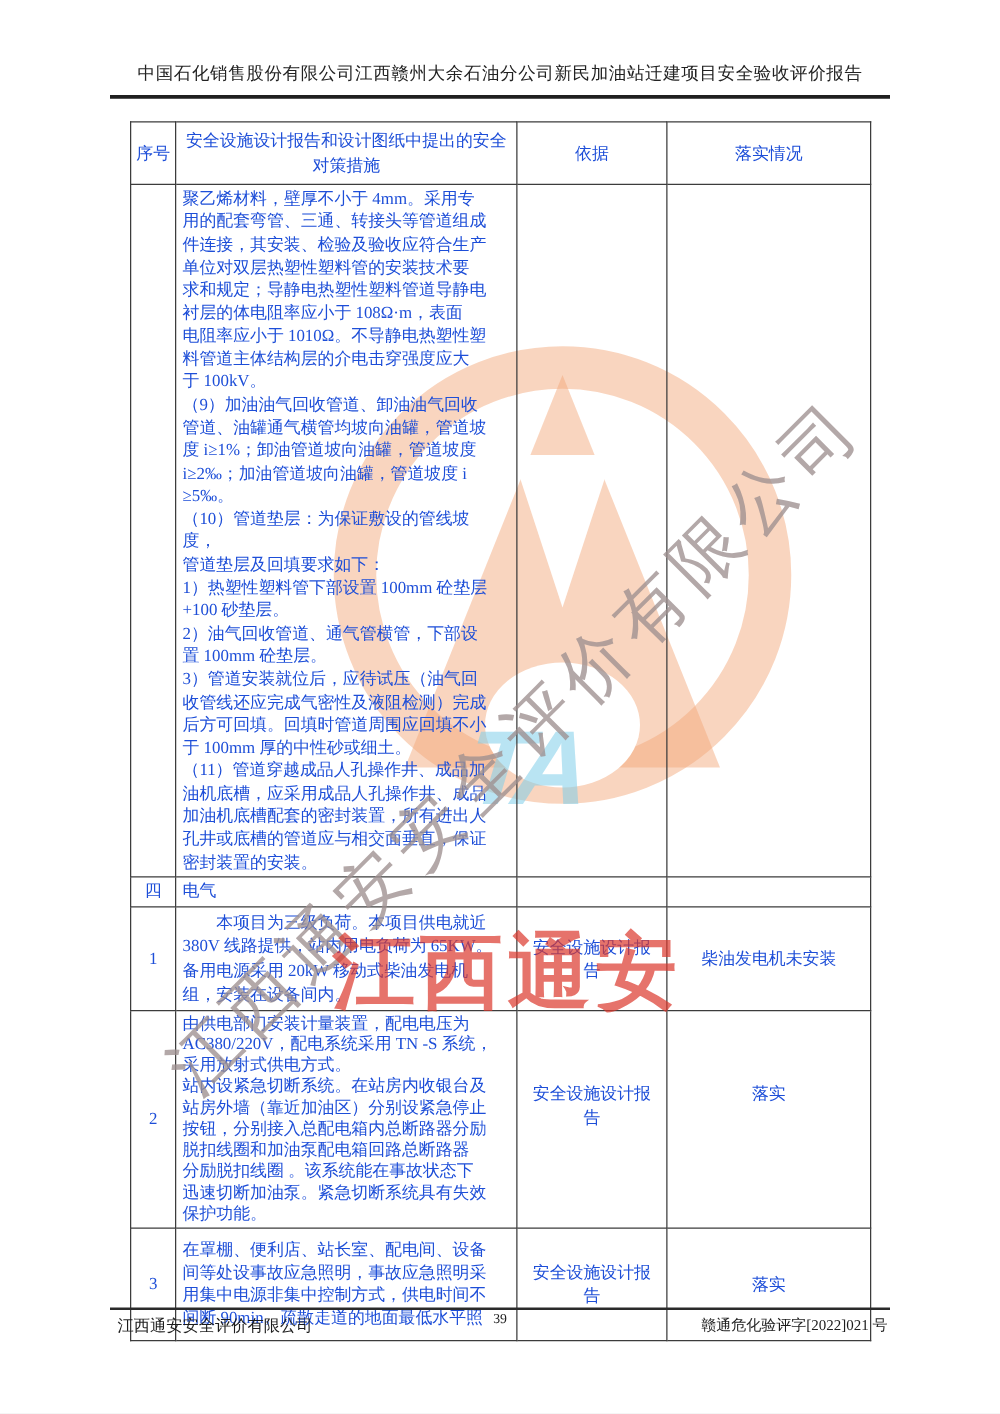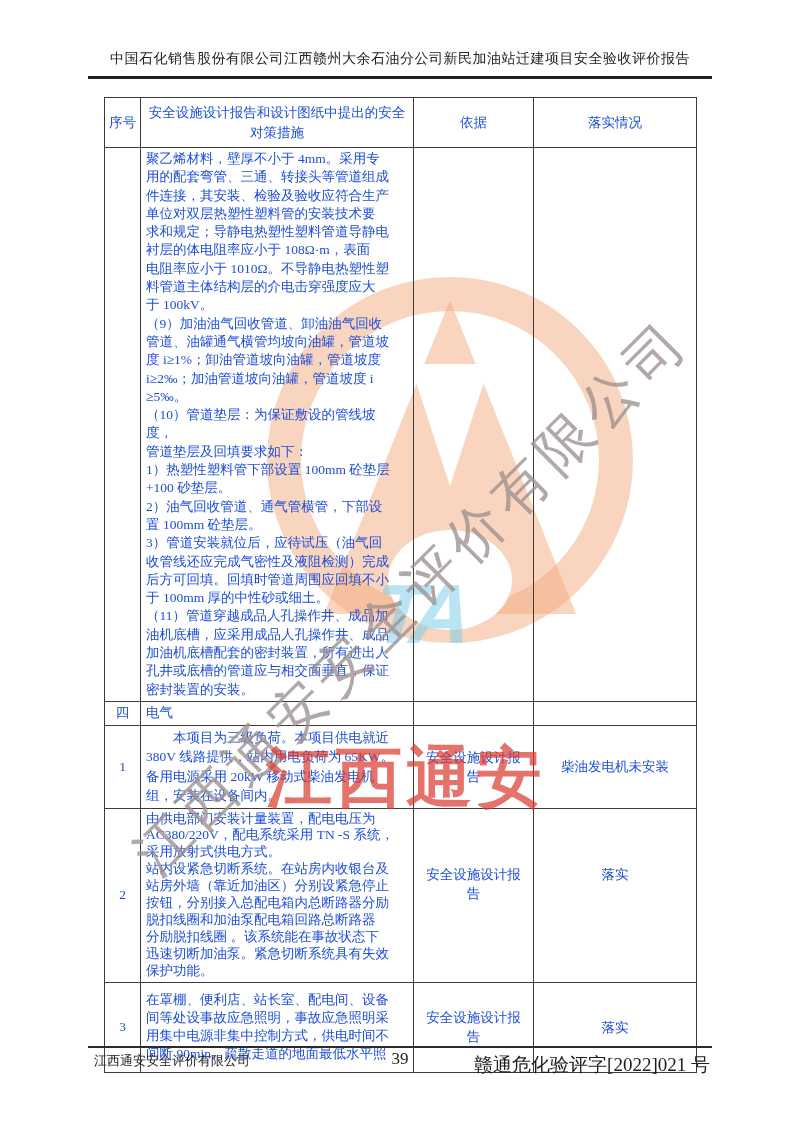--- a/index.html
+++ b/index.html
@@ -43,22 +43,22 @@
   tr.r-two    { height:170px; }
   tr.r-two  td.c-measure { line-height:16.9px;margin-left:12px; }
   tr.r-two  td.c-basis, tr.r-two td.c-status { vertical-align:top; padding-top:56px; }
   tr.r-three  { height:90px; }
   tr.r-three td.c-measure { line-height:18.2px; }
   
   .footer-rule {
     position:absolute; left:88px; top:1046px; width:624px; height:2px; background:#2a2a2a;
   }
   .footer-left  { position:absolute; left:94px;  top:1052px; font-size:13px; }
-  .footer-page  { position:absolute; left:0; top:1049px; width:100%; text-align:center; font-size:17px; }
-  .footer-right { position:absolute; right:90px; top:1052px; font-size:19px; }
+  .footer-page  { position:absolute; left:0; top:1049px; width:100%; text-align:center; font-size:11px; }
+  .footer-right { position:absolute; right:90px; top:1052px; font-size:12px; }
   
   .wm-back { position:absolute; left:0; top:0; width:100%; height:100%; z-index:0; pointer-events:none; }
   .wm-front{ position:absolute; left:0; top:0; width:100%; height:100%; z-index:5; pointer-events:none; }
   .content-layer { position:absolute; left:0; top:0; width:100%; height:100%; z-index:2; }
   .wm-logo { position:absolute; left:262px; top:272px; }
   .wm-monogram {
     position:absolute; left:374px; top:566px;
     font-family:"Liberation Sans","DejaVu Sans",sans-serif;
     font-style:italic; font-weight:bold; font-size:84px; letter-spacing:-8px;
     color:rgba(128,206,233,0.55); transform:skewX(-6deg);

